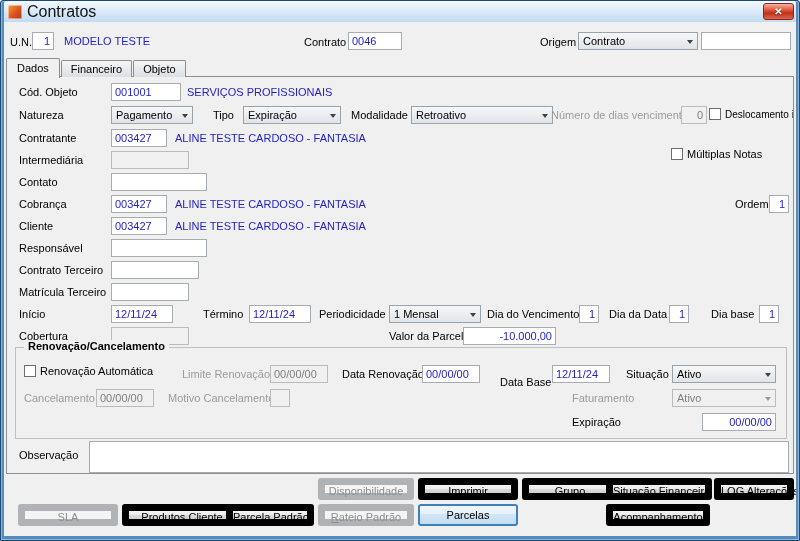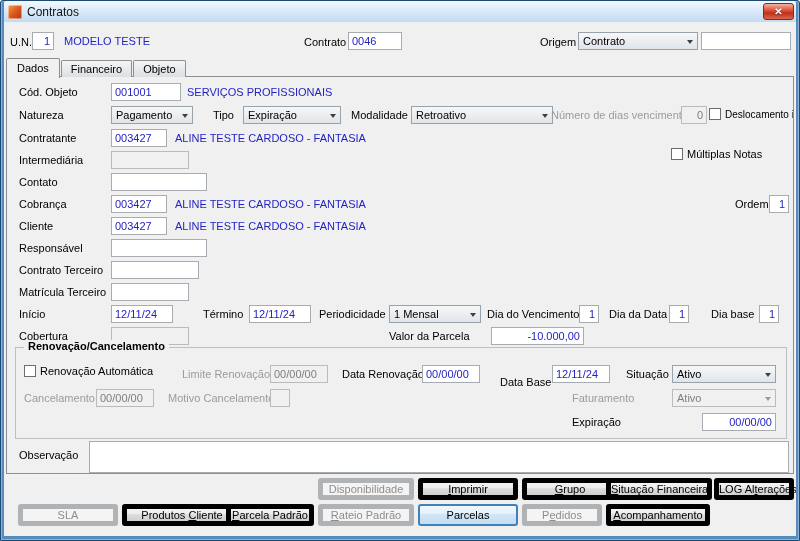--- a/index.html
+++ b/index.html
@@ -2,21 +2,21 @@
 <html><head>
 <meta charset="utf-8">
 <style>
   *{margin:0;padding:0;box-sizing:border-box}
   html,body{width:800px;height:541px;overflow:hidden;background:#fff;
     font-family:"Liberation Sans",sans-serif;font-size:11px;color:#000}
   .window{position:absolute;inset:0;background:#568cbd;border:1px solid #1d4a73;
     border-radius:3px 3px 0 0;padding:0 3px 4px;box-shadow:inset 0 0 0 1px rgba(255,255,255,.35)}
   .titlebar{position:relative;height:21px;display:flex;align-items:center;gap:5px;padding-left:4px;
     background:linear-gradient(#f4f9fe,#dcebf9 45%,#c2dbf1);border-radius:2px 2px 0 0}
-  .title{font-size:12px;color:#121212;white-space:nowrap}
+  .title{font-size:16px;color:#121212;white-space:nowrap}
   .appicon{width:14px;height:14px;flex:none;border-radius:2px;
     background:linear-gradient(135deg,#f6a13b,#d9531e 55%,#b13a12);
     box-shadow:inset 0 0 0 1px rgba(255,255,255,.45)}
   .close{position:absolute;top:2px;right:2px;width:31px;height:17px;border:1px solid #8a2619;border-radius:3px;
     background:linear-gradient(#f3b3a4,#e0573d 40%,#c03019 60%,#d9684e);
     color:#fff;font-size:10px;font-weight:bold;display:flex;align-items:center;justify-content:center;
     text-shadow:0 1px 1px rgba(0,0,0,.45);cursor:default}
   .client{position:relative;width:792px;height:514px;background:#f0f0f0;overflow:hidden}
 
   .lbl{position:absolute;white-space:nowrap;color:#000}
@@ -38,21 +38,21 @@
   .tabs{position:absolute;left:2px;top:35px;display:flex;align-items:flex-end;z-index:4}
   .tab{height:17px;line-height:16px;padding:0 9px;margin-right:1px;border:1px solid #8c8e94;border-bottom:none;
     border-radius:2px 2px 0 0;background:linear-gradient(#f4f5f6,#dcdfe3);cursor:default}
   .tab.active{height:20px;line-height:19px;background:#f0f0f0;position:relative;top:1px;z-index:5;padding:0 10px}
   .panel{position:absolute;left:2px;top:54px;width:788px;height:398px;border:1px solid #8c8e94;
     background:#f0f0f0;overflow:hidden}
 
   .grp{position:absolute;border:1px solid #bdc0bd}
   .grp-title{position:absolute;top:-8px;left:8px;background:#f0f0f0;padding:0 4px;font-weight:bold;white-space:nowrap}
 
-  .btn{position:absolute;height:22px;border:5px solid #000000;border-radius:3px;color:#000;cursor:default;
+  .btn{position:absolute;height:22px;border:7px solid #000000;border-radius:3px;color:#000;cursor:default;
     background:linear-gradient(#f4f4f4,#ececec 45%,#ddddde 46%,#cfd0d1);white-space:nowrap}
   .btn.dis{color:#8d8d8d;background:#f4f4f4;border-color:#b0b3b6}
   .btn.focus{border:2px solid #3f82b9;background:linear-gradient(#f0f7fc,#e4f0fa 45%,#d2e6f5 46%,#c4ddf1)}
   .small{font-size:10px}
 </style>
 </head>
 <body>
 
 <div class="window">
   <div class="titlebar">
@@ -155,21 +155,21 @@
       <span class="lbl" style="left:480px;top:231px">Dia do Vencimento</span>
       <input class="txt ra" style="left: 572px; top: 228px; width: 20px;" value="1">
       <span class="lbl" style="left:602px;top:231px">Dia da Data</span>
       <input class="txt ra" style="left: 662px; top: 228px; width: 20px;" value="1">
       <span class="lbl" style="left:704px;top:231px">Dia base</span>
       <input class="txt ra" style="left: 752px; top: 228px; width: 20px;" value="1">
 
       <span class="lbl" style="left:12px;top:253px">Cobertura</span>
       <input class="txt dis" style="left: 104px; top: 250px; width: 78px;" value="">
       <span class="lbl" style="left:382px;top:253px">Valor da Parcela</span>
-      <input class="txt ra" style="left: 484px; top: 250px; width: 93px;" value="-10.000,00">
+      <input class="txt ra" style="left: 456px; top: 250px; width: 93px;" value="-10.000,00">
 
       <div class="grp" style="left:8px;top:270px;width:772px;height:92px">
         <span class="grp-title">Renovação/Cancelamento</span>
 
         <div class="chkrow" style="left:8px;top:17px">
           <span class="chk"></span>
           <span>Renovação Automática</span>
         </div>
         <span class="lbl gray" style="left:166px;top:20px">Limite Renovação</span>
         <input class="txt dis" style="left: 254px; top: 17px; width: 58px;" value="00/00/00">
@@ -205,16 +205,15 @@
     <button class="btn" style="left:414px;top:456px;width:100px"><u>I</u>mprimir</button>
     <button class="btn" style="left:518px;top:456px;width:96px"><u>G</u>rupo</button>
     <button class="btn" style="left:602px;top:456px;width:106px"><u>S</u>ituação Financeira</button>
     <button class="btn" style="left:710px;top:456px;width:80px">LOG Al<u>t</u>erações</button>
 
     <button class="btn dis" style="left:14px;top:482px;width:100px">SLA</button>
     <button class="btn" style="left:118px;top:482px;width:120px">Produtos <u>C</u>liente</button>
     <button class="btn" style="left:222px;top:482px;width:88px"><u>P</u>arcela Padrão</button>
     <button class="btn dis" style="left:314px;top:482px;width:96px"><u>R</u>ateio Padrão</button>
     <button class="btn focus" style="left:414px;top:482px;width:100px">Parcelas</button>
-    <button class="btn dis" style="left:518px;top:482px;width:80px">P<u>e</u>didos</button>
     <button class="btn" style="left:602px;top:482px;width:104px"><u>A</u>companhamento</button>
   </div>
 </div>
 
 </body></html>

